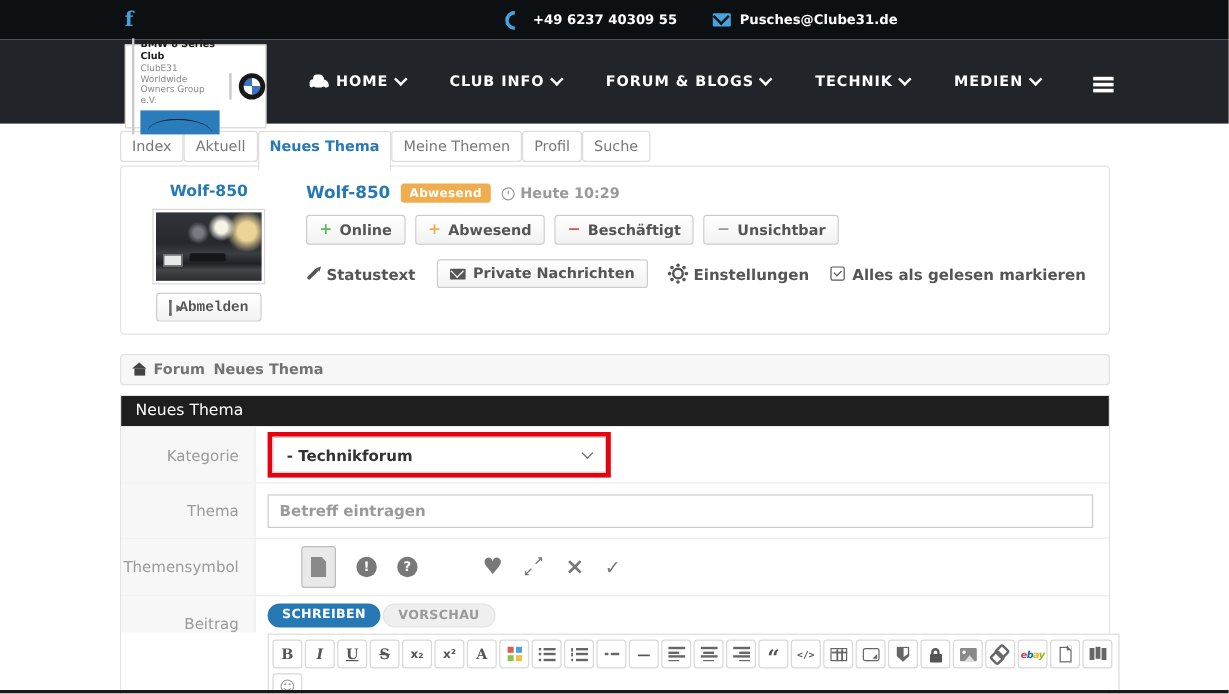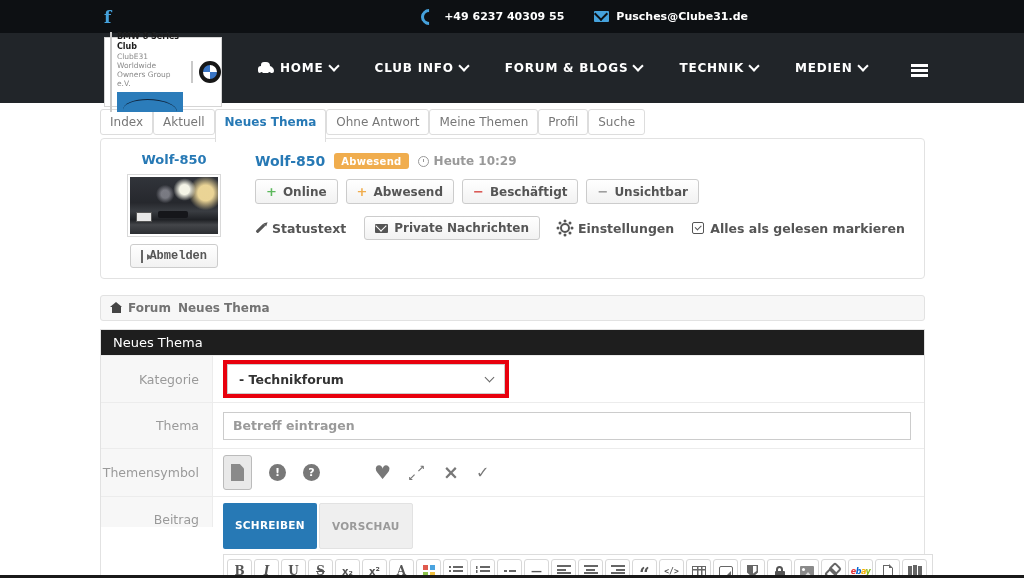--- a/index.html
+++ b/index.html
@@ -84,21 +84,21 @@
   .crumb{margin-top:16px;height:26px;background:#f7f7f7;border:1px solid #e2e2e2;border-radius:3px;display:flex;align-items:center;gap:7px;padding:0 11px;font-size:12px;font-weight:bold;color:#737373;box-sizing:border-box;}
   .i-home{width:9px;height:6px;background:#444;margin-top:4px;}
   .i-home::before{content:"";position:absolute;top:-5px;left:-2px;border-left:6.5px solid transparent;border-right:6.5px solid transparent;border-bottom:5px solid #444;}
 
   
   .formbox{margin-top:8px;border:1px solid #e2e2e2;border-bottom:none;}
   .form-header{background:#1e1e1e;color:#fff;font-size:13px;height:25px;display:flex;align-items:center;padding:0 12px;}
   .frow{display:flex;border-top:1px solid #ececec;background:#fff;}
   .flabel{width:112px;min-width:112px;background:#f7f7f7;border-right:1px solid #ececec;color:#9a9a9a;font-size:12.5px;display:flex;align-items:center;justify-content:flex-end;padding-right:13px;box-sizing:border-box;}
   .fcontent{flex:1;display:flex;align-items:center;padding-left:10px;}
-  .r-kat{height:46px;} .r-thema{height:45px;} .r-sym{height:47px;}
+  .r-kat{height:46px;} .r-thema{height:45px;} .r-sym{height:47px;gap:28px;}
   .r-beitrag{height:85px;align-items:flex-start;}
   .r-beitrag .flabel{align-items:flex-start;padding-top:15px;}
   .r-beitrag .fcontent{flex-direction:column;align-items:flex-start;padding-top:6px;}
 
   .hl-red{border:4px solid #e8000d;}
   .select{width:278px;height:30px;border:1px solid #ccc;background:#fff;display:flex;align-items:center;justify-content:space-between;padding:0 11px;font-size:12.5px;font-weight:bold;color:#333;box-sizing:border-box;cursor:pointer;}
   .sel-chev{width:6px;height:6px;border-right:1.5px solid #666;border-bottom:1.5px solid #666;transform:rotate(45deg);margin-top:-3px;}
 
   .thema-input{width:688px;height:28px;border:1px solid #ccc;padding:0 9px;font-size:12.5px;font-family:inherit;color:#333;box-sizing:border-box;}
   .thema-input::placeholder{color:#9a9a9a;font-weight:bold;opacity:1;}
@@ -111,21 +111,21 @@
   .ts-heart{color:#787878;font-size:19px;cursor:pointer;line-height:17px;}
   .ts-x{color:#787878;font-size:19px;font-weight:bold;cursor:pointer;line-height:17px;}
   .ts-check{color:#787878;font-size:16px;font-weight:bold;cursor:pointer;}
   .ts-compress{width:18px;height:16px;color:#787878;font-weight:bold;cursor:pointer;}
   .cmp1{position:absolute;left:0;bottom:-2px;font-size:10px;}
   .cmp2{position:absolute;right:1px;top:-2px;font-size:10px;}
   .gap-heart{width:20px;}
 
   
   .etabs{display:flex;gap:2px;}
-  .etab{font-size:10.5px;font-weight:bold;padding:16px 12px;border-radius:2px;cursor:pointer;letter-spacing:.3px;}
+  .etab{font-size:10.5px;font-weight:bold;padding:3px 12px;border-radius:13px;cursor:pointer;letter-spacing:.3px;}
   .etab.active{background:#2779b5;color:#fff;}
   .etab.inactive{background:#efefef;color:#9a9a9a;border:1px solid #e2e2e2;}
   .editor{margin-top:5px;border:1px solid #ddd;background:#fff;width:702px;padding:4px 3px 20px 3px;}
   .tb-row{display:flex;flex-wrap:wrap;gap:2px;}
   .tb{width:25px;height:24px;border:1px solid #d8d8d8;border-radius:3px;background:#fff;display:flex;align-items:center;justify-content:center;color:#555;cursor:pointer;padding:0;font-family:inherit;}
   .tb-row2{margin-top:4px;}
   .tg{font-size:12px;color:#555;}
   .g-serif{font-family:"DejaVu Serif",serif;font-weight:bold;}
   .g-i{font-family:"DejaVu Serif",serif;font-style:italic;font-weight:bold;}
   .g-u{text-decoration:underline;}
@@ -240,21 +240,20 @@
   </div>
   <span class="i-burger"></span>
 </div>
 
 <div class="main">
 
   <div class="tabs">
     <div class="tab">Index</div>
     <div class="tab">Aktuell</div>
     <div class="tab active">Neues Thema</div>
-    <div class="tab">Ohne Antwort</div>
     <div class="tab">Meine Themen</div>
     <div class="tab">Profil</div>
     <div class="tab">Suche</div>
   </div>
 
   <div class="panel">
     <div class="pleft">
       <span class="uname-link">Wolf-850</span>
       <div class="avatar">
         <div class="avatar-img"></div>

